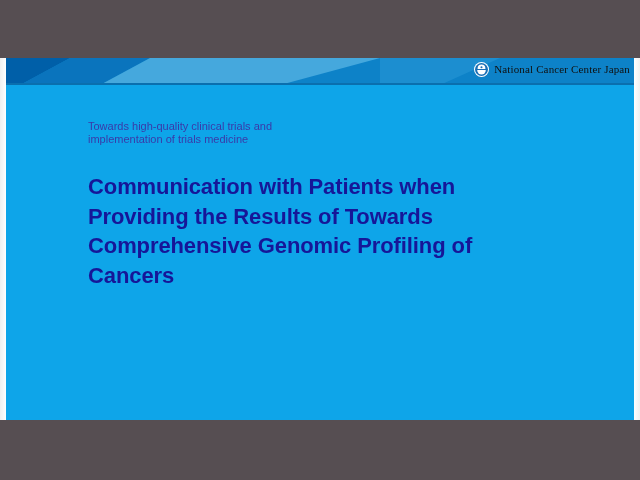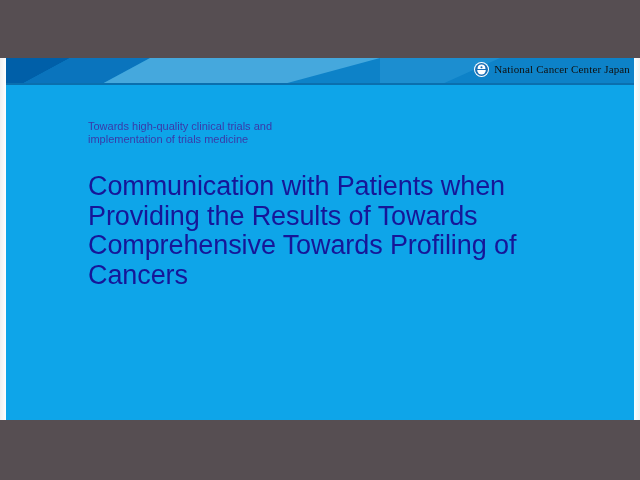--- a/index.html
+++ b/index.html
@@ -151,23 +151,23 @@
   #eyebrow {
     font-size: 11px;
     line-height: 13px;
     color: #3a3aa8;
     margin: 0 0 26px 0;
     font-weight: normal;
   }
   #eyebrow .l2 { display: block; }
   #slide-title {
     margin: 0;
-    font-size: 27px;
+    font-size: 22px;
     line-height: 29.5px;
-    font-weight: normal;
+    font-weight: bold;
     color: #161698;
     letter-spacing: -0.1px;
   }
   #slide-title .tline { display: block; }
 </style>
 </head>
 <body>
 
 <div id="viewer">
 
@@ -201,19 +201,19 @@
     <div class="page-edge right"></div>
 
     <div id="body-text">
       <p id="eyebrow">
         <span>Towards high-quality clinical trials and</span>
         <span class="l2">implementation of trials medicine</span>
       </p>
       <h1 id="slide-title">
         <span class="tline">Communication with Patients when</span>
         <span class="tline">Providing the Results of Towards</span>
-        <span class="tline">Comprehensive Towards Profiling of</span>
+        <span class="tline">Comprehensive Genomic Profiling of</span>
         <span class="tline">Cancers</span>
       </h1>
     </div>
 
   </div>
 </div>
 
 </body></html>

